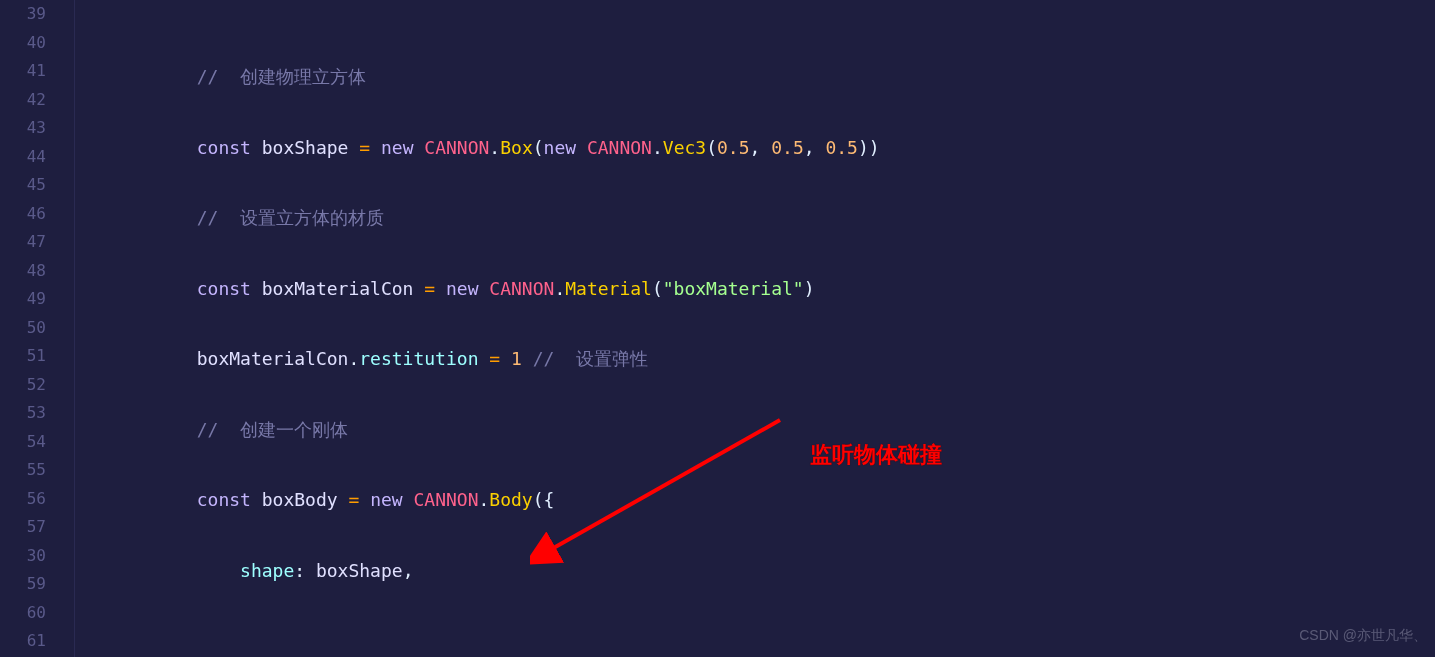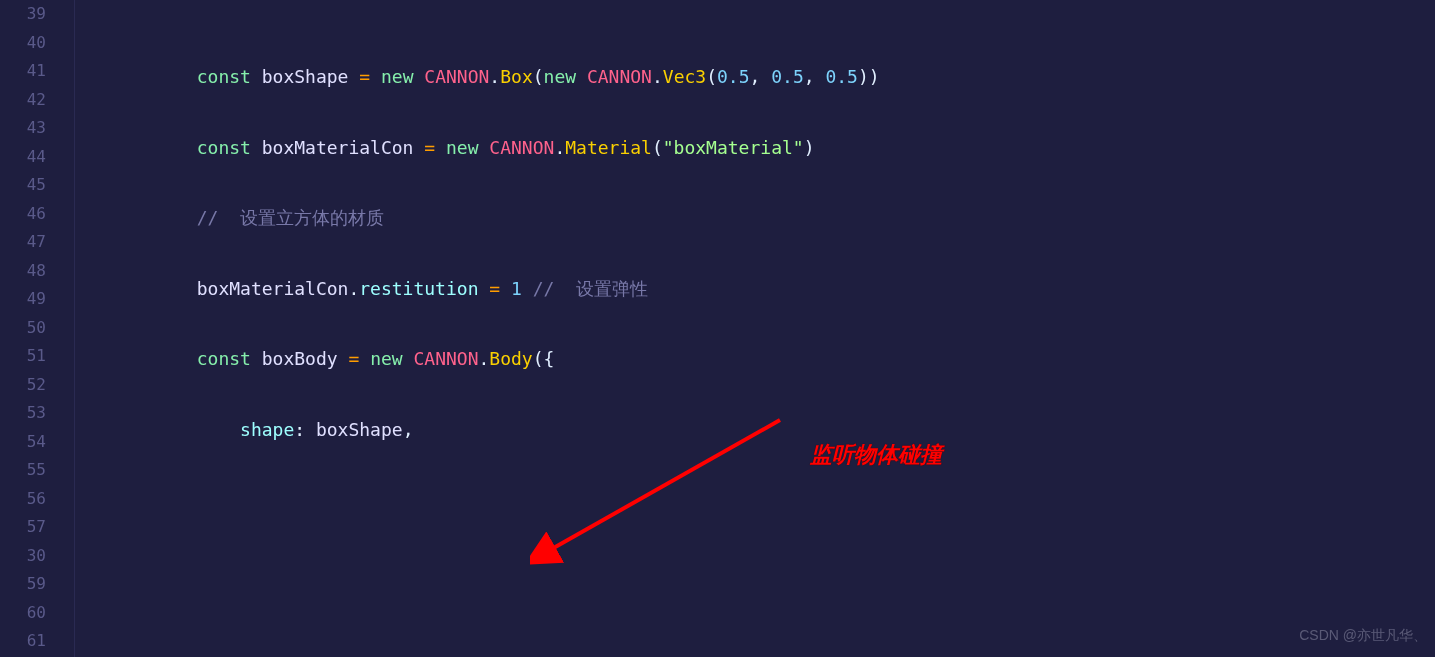--- a/index.html
+++ b/index.html
@@ -30,42 +30,41 @@
   }
   .code {
     flex: 1;
     background: #1e1e3f;
     color: #c7c7e6;
     white-space: pre;
     position: relative;
   }
   .code .line { height: 28.5px; line-height: 28.5px; }
   
-  .kw    { color: #86efac; }        
+  .kw    { color: #c4b5fd; }        
   .ident { color: #e0e0ff; }        
   .prop  { color: #9effff; }        
   .func  { color: #fad000; }        
   .type  { color: #ff628c; }        
-  .num   { color: #7dd3fc; }        
+  .num   { color: #fdba74; }        
   .str   { color: #a5ff90; }        
   .op    { color: #ff9d00; }        
   .punct { color: #e1efff; }        
   .comment { color: #7878a8; font-style: normal; }        
   .dot   { color: #e1efff; }
 
   
   .annot { position: absolute; pointer-events: none; }
   .annot-text {
     position: absolute;
     color: #ff0000;
     font-family: "SimSun", "Microsoft YaHei", sans-serif;
     font-weight: bold;
     font-size: 22px;
     text-shadow: 0 0 1px #400;
-    font-style: italic;
   }
   .arrow-svg { position: absolute; }
 
   .watermark {
     position: absolute;
     right: 8px;
     bottom: 12px;
     font-size: 14px;
     color: rgba(200,200,220,0.35);
     font-family: "Microsoft YaHei", sans-serif;
@@ -96,24 +95,26 @@
     <div class="ln">56</div>
     <div class="ln">57</div>
     <div class="ln">30</div>
     <div class="ln">59</div>
     <div class="ln">60</div>
     <div class="ln">61</div>
   </div>
   <div class="divider"></div>
   <div class="code">
 
+    <div class="line">        <span class="comment">//  创建物理立方体</span></div>
     <div class="line">        <span class="kw">const</span> <span class="ident">boxShape</span> <span class="op">=</span> <span class="kw">new</span> <span class="type">CANNON</span><span class="dot">.</span><span class="func">Box</span><span class="punct">(</span><span class="kw">new</span> <span class="type">CANNON</span><span class="dot">.</span><span class="func">Vec3</span><span class="punct">(</span><span class="num">0.5</span><span class="punct">,</span> <span class="num">0.5</span><span class="punct">,</span> <span class="num">0.5</span><span class="punct">)</span><span class="punct">)</span></div>
+    <div class="line">        <span class="comment">//  设置立方体的材质</span></div>
     <div class="line">        <span class="kw">const</span> <span class="ident">boxMaterialCon</span> <span class="op">=</span> <span class="kw">new</span> <span class="type">CANNON</span><span class="dot">.</span><span class="func">Material</span><span class="punct">(</span><span class="str">"boxMaterial"</span><span class="punct">)</span></div>
-    <div class="line">        <span class="comment">//  设置立方体的材质</span></div>
     <div class="line">        <span class="ident">boxMaterialCon</span><span class="dot">.</span><span class="prop">restitution</span> <span class="op">=</span> <span class="num">1</span> <span class="comment">//  设置弹性</span></div>
+    <div class="line">        <span class="comment">//  创建一个刚体</span></div>
     <div class="line">        <span class="kw">const</span> <span class="ident">boxBody</span> <span class="op">=</span> <span class="kw">new</span> <span class="type">CANNON</span><span class="dot">.</span><span class="func">Body</span><span class="punct">(</span><span class="punct">{</span></div>
     <div class="line">            <span class="prop">shape</span><span class="punct">:</span> <span class="ident">boxShape</span><span class="punct">,</span></div>
     
     
     
     
     
     
     
     

